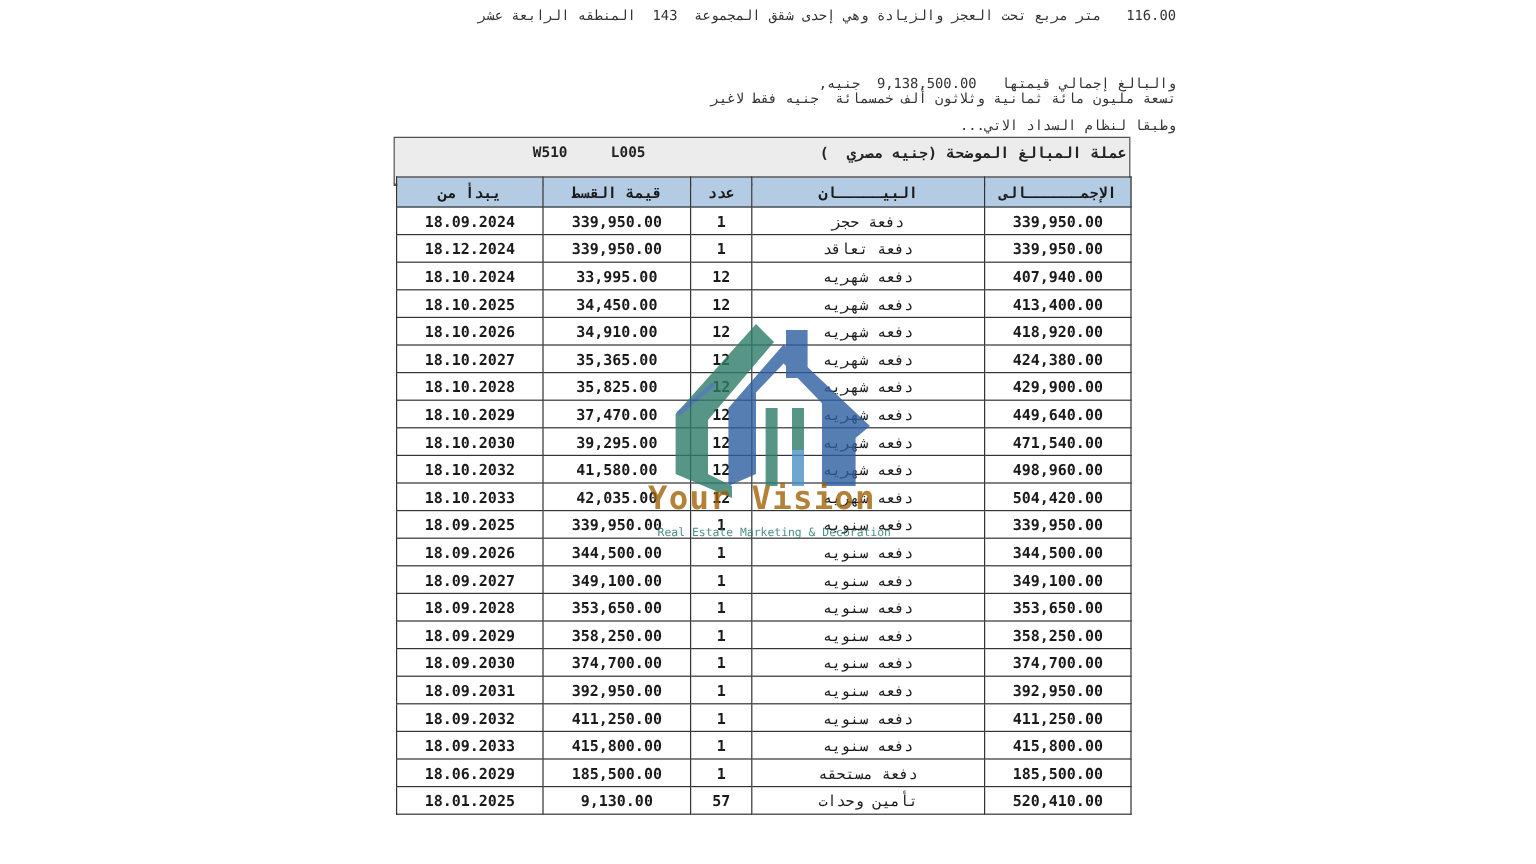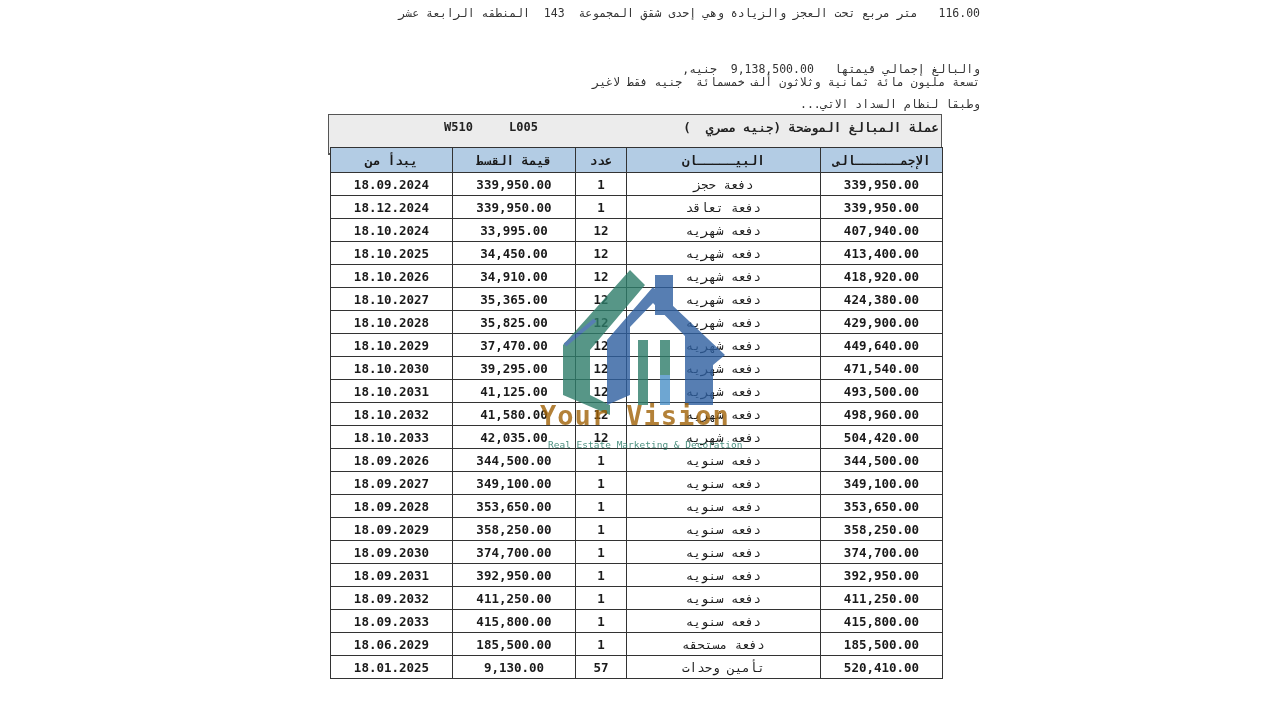--- a/index.html
+++ b/index.html
@@ -119,39 +119,39 @@
         <td>449,640.00</td>
       </tr>
       <tr>
         <td>18.10.2030</td>
         <td>39,295.00</td>
         <td>12</td>
         <td class="desc">دفعه شهريه</td>
         <td>471,540.00</td>
       </tr>
       <tr>
-        <td>18.10.2031</td>
-        <td>41,125.00</td>
-        <td>12</td>
-        <td class="desc">دفعه شهريه</td>
-        <td>493,500.00</td>
-      </tr>
-      <tr>
         <td>18.10.2032</td>
         <td>41,580.00</td>
         <td>12</td>
         <td class="desc">دفعه شهريه</td>
         <td>498,960.00</td>
       </tr>
       <tr>
         <td>18.10.2033</td>
         <td>42,035.00</td>
         <td>12</td>
         <td class="desc">دفعه شهريه</td>
         <td>504,420.00</td>
+      </tr>
+      <tr>
+        <td>18.09.2025</td>
+        <td>339,950.00</td>
+        <td>1</td>
+        <td class="desc">دفعه سنويه</td>
+        <td>339,950.00</td>
       </tr>
       <tr>
         <td>18.09.2026</td>
         <td>344,500.00</td>
         <td>1</td>
         <td class="desc">دفعه سنويه</td>
         <td>344,500.00</td>
       </tr>
       <tr>
         <td>18.09.2027</td>

